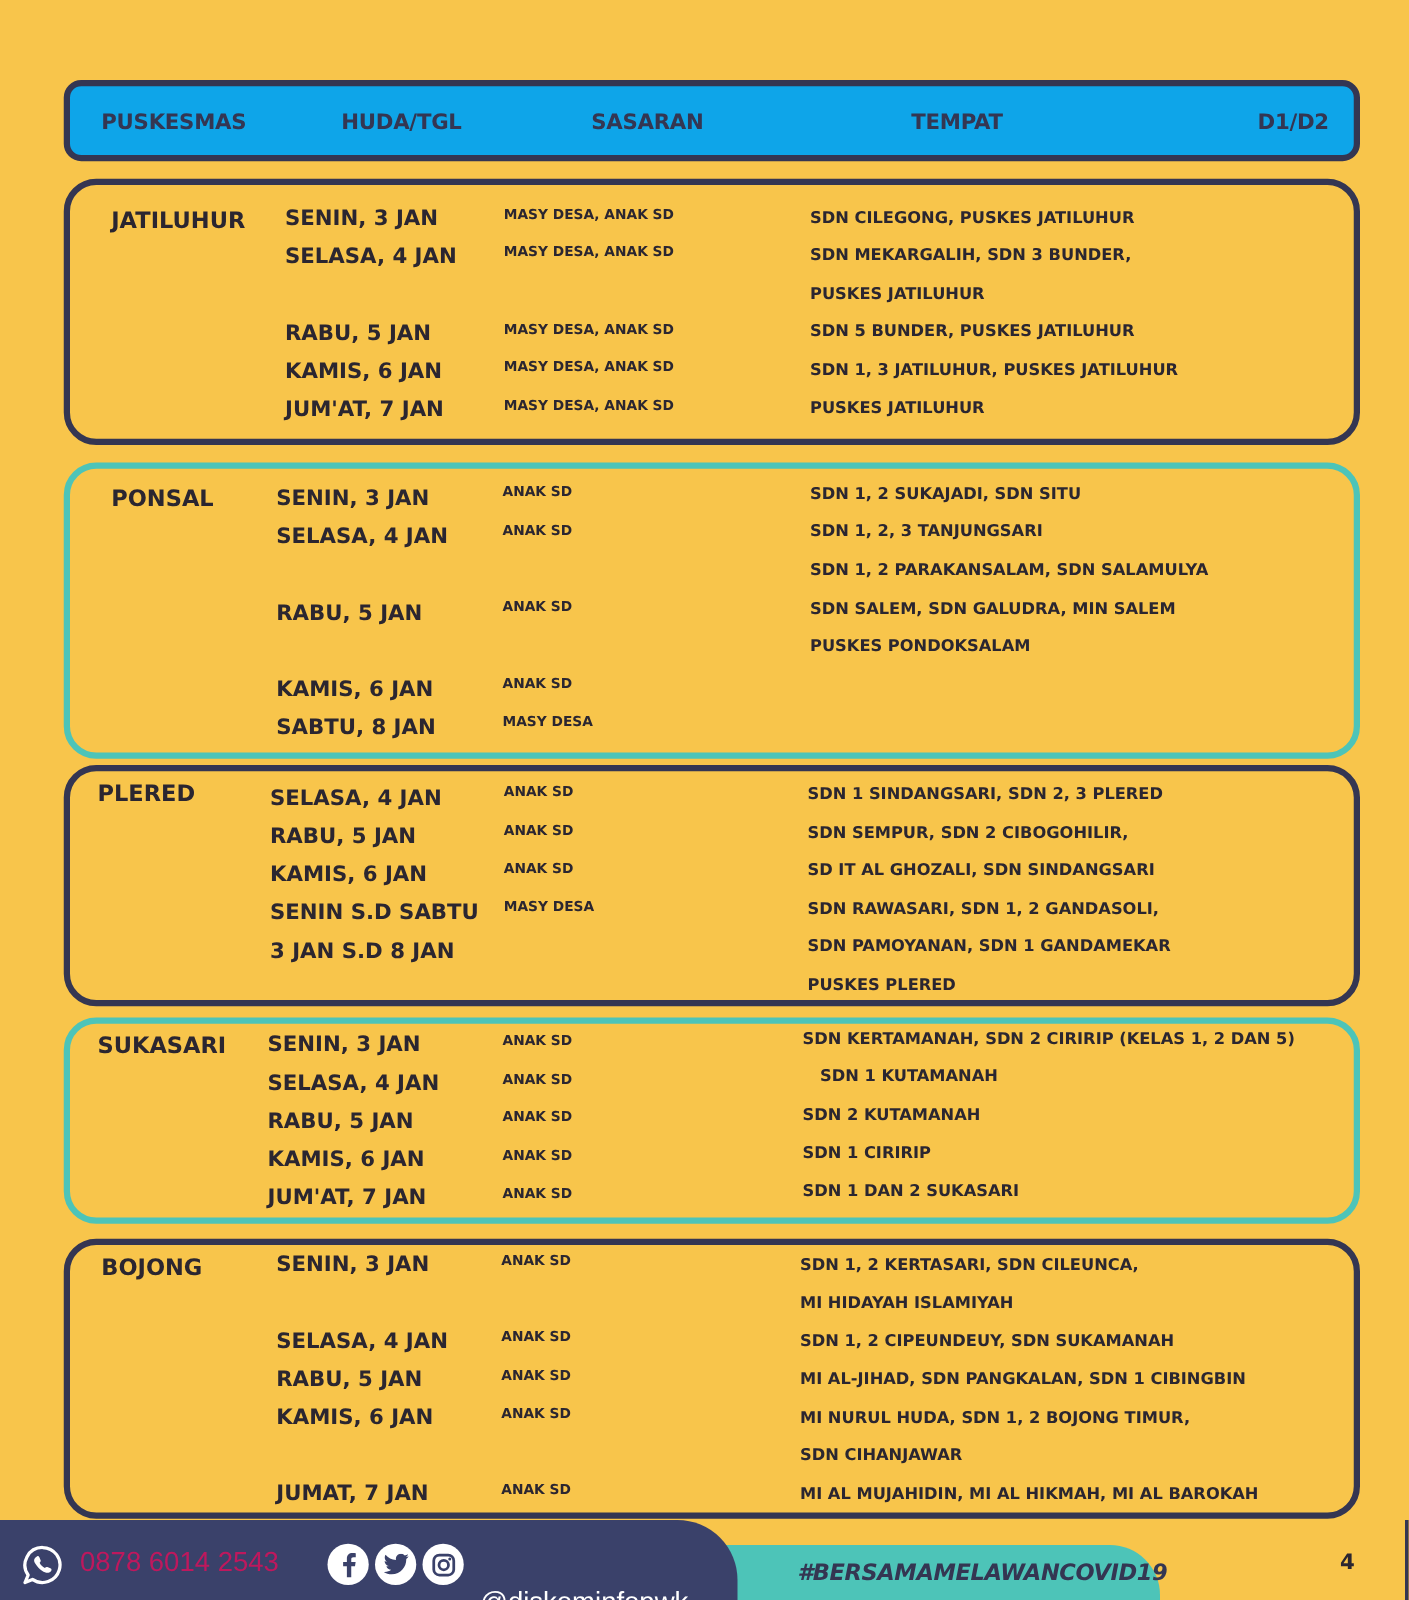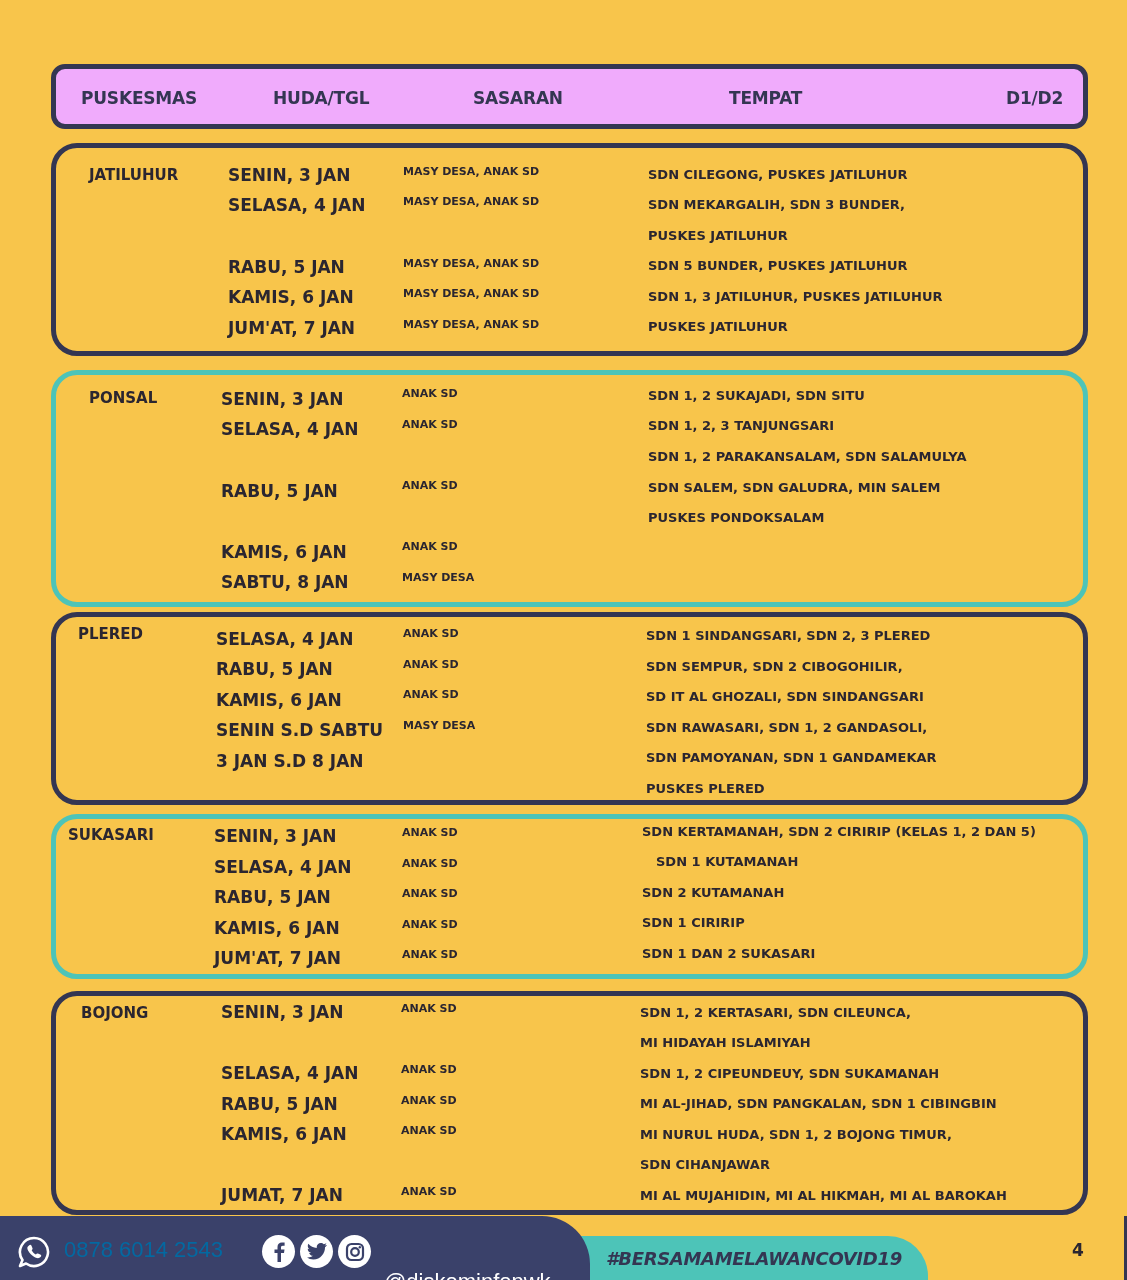--- a/index.html
+++ b/index.html
@@ -7,21 +7,21 @@
   body {
     background: #f8c54b;
     font-family: "DejaVu Sans", "Liberation Sans", sans-serif;
     color: #2b2630;
     position: relative;
   }
   .header {
     position: absolute;
     left: 51px; top: 64px;
     width: 1037px; height: 65px;
-    background: #f0abfc;
+    background: #0ea5e9;
     border: 5px solid #343652;
     border-radius: 14px;
   }
   .header span {
     position: absolute;
     top: 19px;
     font-family: "DejaVu Sans", sans-serif;
     font-weight: bold;
     font-size: 17px;
     color: #343652;
@@ -34,42 +34,42 @@
     border-radius: 26px;
     border: 5px solid #343652;
   }
   .block.teal { border-color: #4dc4b8; }
   .cell {
     position: absolute;
     white-space: nowrap;
     font-weight: bold;
     color: #2b2630;
   }
-  .pk { font-size: 15px; }
+  .pk { font-size: 18px; }
   .day { font-size: 17px; }
   .tgt { font-size: 11px; }
   .place { font-size: 13px; }
 
   .footer-left {
     position: absolute;
     left: 0; top: 1216px;
     width: 590px; height: 64px;
     background: #3a416a;
     border-top-right-radius: 48px;
   }
   .footer-teal {
     position: absolute;
     left: 560px; top: 1236px;
     width: 368px; height: 44px;
     background: #4dc4b8;
     border-top-right-radius: 40px;
   }
   .hashtag {
     position: absolute;
-    left: 606px; top: 1248px;
+    left: 638px; top: 1248px;
     font-size: 18px;
     font-weight: bold;
     font-style: italic;
     color: #343652;
     letter-spacing: -0.3px;
   }
   .page-num {
     position: absolute;
     left: 1072px; top: 1240px;
     font-size: 17px;
@@ -79,21 +79,21 @@
   .right-edge {
     position: absolute;
     left: 1124px; top: 1216px;
     width: 3px; height: 64px;
     background: #343652;
   }
   .phone {
     position: absolute;
     left: 64px; top: 1237px;
     font-size: 22px;
-    color: #0369a1;
+    color: #be185d;
     font-family: "Liberation Sans", sans-serif;
   }
   .handle {
     position: absolute;
     left: 384px; top: 1237px;
     font-size: 22px;
     color: #ffffff;
     font-family: "Liberation Sans", sans-serif;
     margin-top: 32px;
   }
@@ -171,21 +171,21 @@
 <div class="cell tgt" style="left:403px;top:688px">ANAK SD</div>
 <div class="cell tgt" style="left:403px;top:719px">MASY DESA</div>
 <div class="cell place" style="left:646px;top:628px">SDN 1 SINDANGSARI, SDN 2, 3 PLERED</div>
 <div class="cell place" style="left:646px;top:659px">SDN SEMPUR, SDN 2 CIBOGOHILIR,</div>
 <div class="cell place" style="left:646px;top:689px">SD IT AL GHOZALI, SDN SINDANGSARI</div>
 <div class="cell place" style="left:646px;top:720px">SDN RAWASARI, SDN 1, 2 GANDASOLI,</div>
 <div class="cell place" style="left:646px;top:750px">SDN PAMOYANAN, SDN 1 GANDAMEKAR</div>
 <div class="cell place" style="left:646px;top:781px">PUSKES PLERED</div>
 
 <div class="block teal" style="top:814px;height:165px;"></div>
-<div class="cell pk" style="left:68px;top:826px">SUKASARI</div>
+<div class="cell pk" style="left:78px;top:826px">SUKASARI</div>
 <div class="cell day" style="left:214px;top:826px">SENIN, 3 JAN</div>
 <div class="cell day" style="left:214px;top:857px">SELASA, 4 JAN</div>
 <div class="cell day" style="left:214px;top:887px">RABU, 5 JAN</div>
 <div class="cell day" style="left:214px;top:918px">KAMIS, 6 JAN</div>
 <div class="cell day" style="left:214px;top:948px">JUM'AT, 7 JAN</div>
 <div class="cell tgt" style="left:402px;top:826px">ANAK SD</div>
 <div class="cell tgt" style="left:402px;top:857px">ANAK SD</div>
 <div class="cell tgt" style="left:402px;top:887px">ANAK SD</div>
 <div class="cell tgt" style="left:402px;top:918px">ANAK SD</div>
 <div class="cell tgt" style="left:402px;top:948px">ANAK SD</div>

